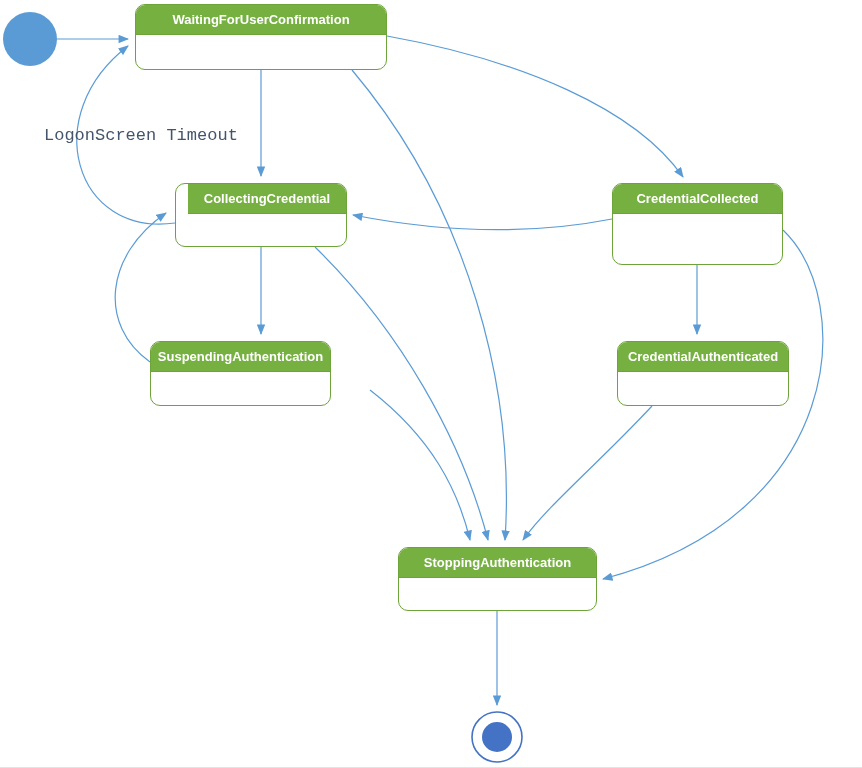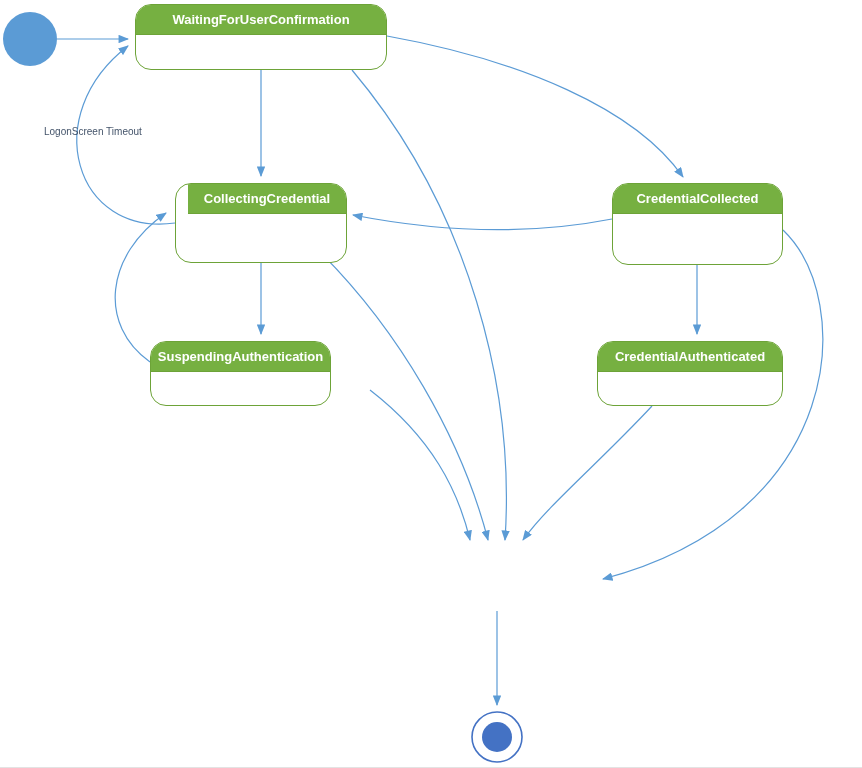--- a/index.html
+++ b/index.html
@@ -26,42 +26,43 @@
     stroke-width: 1.2;
   }
   .arrowhead {
     fill: var(--edge, #5b9bd5);
   }
   .state {
     position: absolute;
     box-sizing: border-box;
     background: #ffffff;
     border: 1.6px solid var(--state-border, #6da338);
-    border-radius: 16px;
+    border-radius: 10px;
     overflow: hidden;
   }
   .state-header {
     height: 29px;
     line-height: 29px;
     background: var(--state-fill, #76b041);
     color: var(--state-text, #ffffff);
     font-size: 13px;
     font-weight: bold;
     text-align: center;
     white-space: nowrap;
     border-bottom: 1px solid var(--state-border, #6da338);
   }
   .state-body {
     background: #ffffff;
   }
   .edge-label {
     position: absolute;
-    font-size: 10px;
+    font-size: 17px;
     color: var(--label-text, #44546a);
     white-space: nowrap;
+    font-family: Liberation Mono, monospace;
   }
   .bottom-divider {
     position: absolute;
     left: 0;
     bottom: 0;
     width: 100%;
     height: 1px;
     background: #e3e3e3;
   }
 </style>
@@ -111,37 +112,41 @@
       <circle cx="497" cy="737" r="25" fill="#ffffff" stroke="var(--final-ring, #4472c4)" stroke-width="1.6"></circle>
       <circle cx="497" cy="737" r="15" fill="var(--final-fill, #4472c4)"></circle>
     </g>
   </svg>
 
   <div class="state" style="left:135px; top:4px; width:252px; height:66px;">
     <div class="state-header">WaitingForUserConfirmation</div>
     <div class="state-body"></div>
   </div>
 
-  <div class="state" style="left:175px; top:183px; width:172px; height:80px;padding-left:12px;">
+  <div class="state" style="left:175px; top:183px; width:172px; height:64px;padding-left:12px;">
     <div class="state-header">CollectingCredential</div>
     <div class="state-body"></div>
   </div>
 
   <div class="state" style="left:612px; top:183px; width:171px; height:82px;">
     <div class="state-header">CredentialCollected</div>
     <div class="state-body"></div>
   </div>
 
   <div class="state" style="left:150px; top:341px; width:181px; height:65px;">
     <div class="state-header">SuspendingAuthentication</div>
     <div class="state-body"></div>
   </div>
 
-  <div class="state" style="left:597px; top:341px; width:186px; height:65px;">
+  <div class="state" style="left:617px; top:341px; width:172px; height:65px;">
     <div class="state-header">CredentialAuthenticated</div>
     <div class="state-body"></div>
   </div>
 
+  <div class="state" style="left:398px; top:547px; width:199px; height:64px;">
+    <div class="state-header">StoppingAuthentication</div>
+    <div class="state-body"></div>
+  </div>
 
   <div class="edge-label" style="left:44px; top:126px;">LogonScreen Timeout</div>
 
   <div class="bottom-divider"></div>
 </div>
 
 </body></html>

